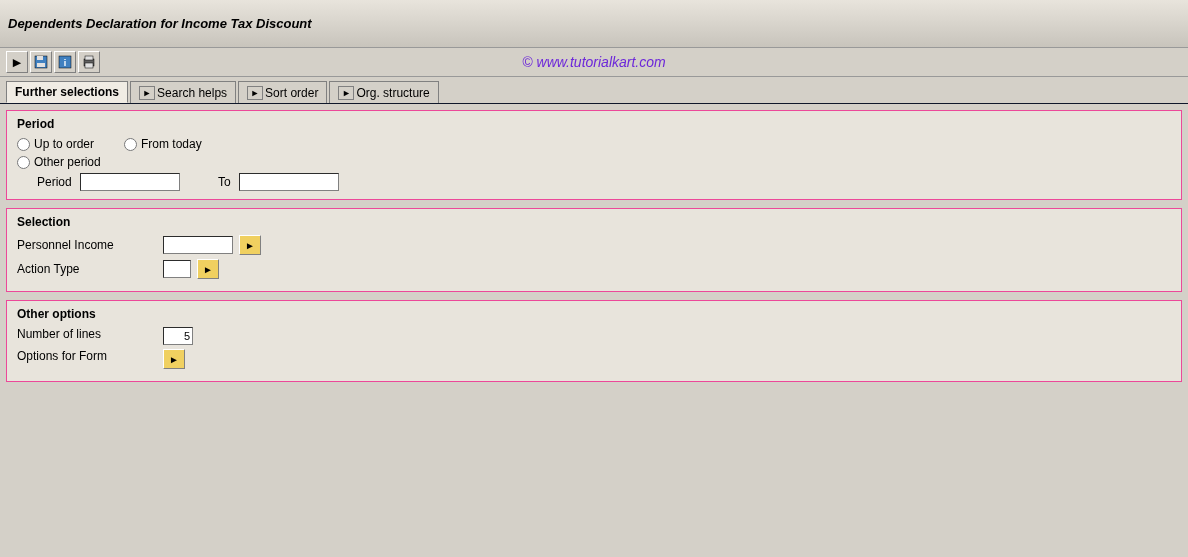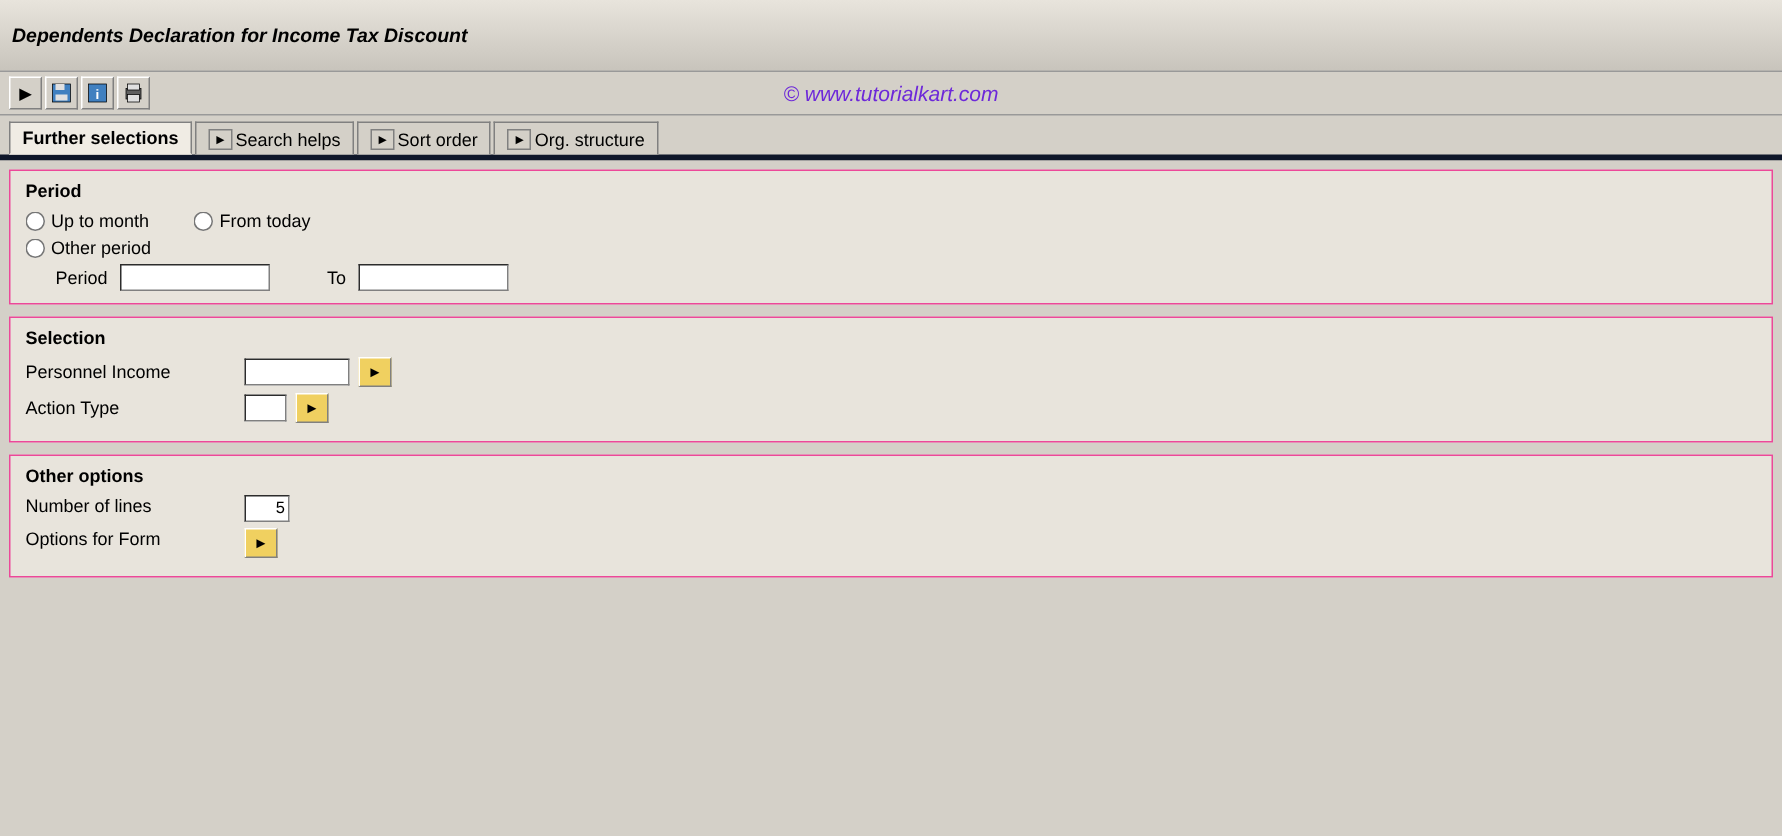--- a/index.html
+++ b/index.html
@@ -53,21 +53,21 @@
       font-size: 14px;
       font-style: italic;
     }
 
     
     .tab-bar {
       background: #d4d0c8;
       padding: 4px 6px 0 6px;
       display: flex;
       gap: 2px;
-      border-bottom: 4px solid #0f172a;
+      border-bottom: 1px solid #0f172a;
     }
     .tab {
       display: flex;
       align-items: center;
       gap: 2px;
       padding: 3px 8px;
       background: #d4d0c8;
       border: 1px solid #808080;
       border-bottom: none;
       cursor: pointer;
@@ -268,21 +268,21 @@
   </div>
 </div>
 
 <div class="main-content">
 
   <div class="section">
     <div class="section-title">Period</div>
     <div class="period-row">
       <label class="radio-label">
         <input type="radio" name="period" value="up-to-today" style="">
-        <span>Up to month</span>
+        <span>Up to order</span>
       </label>
       <label class="radio-label">
         <input type="radio" name="period" value="from-today" style="">
         <span>From today</span>
       </label>
     </div>
     <div class="period-row">
       <label class="radio-label">
         <input type="radio" name="period" value="other-period" style="">
         <span>Other period</span>

